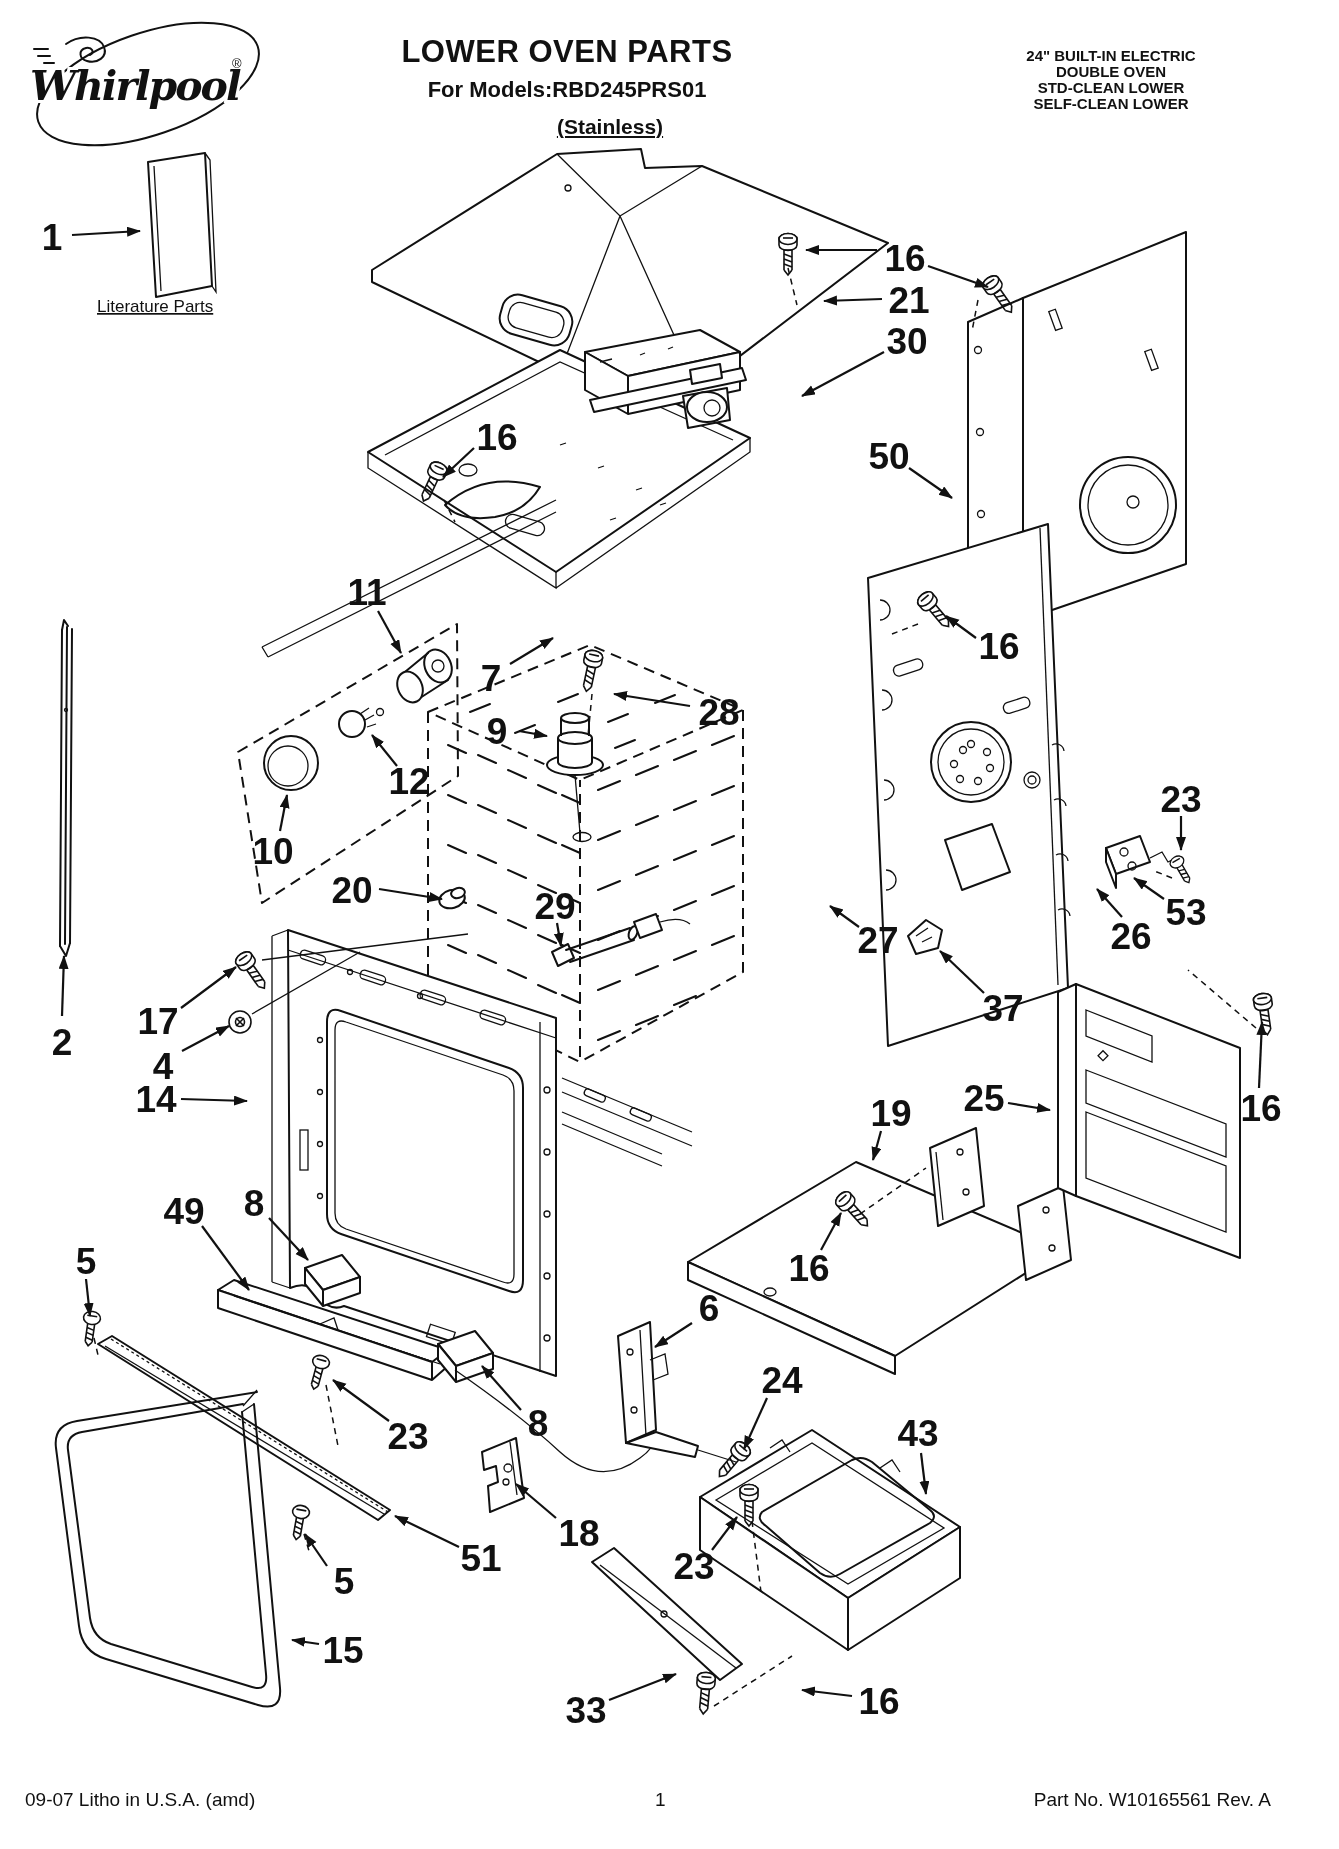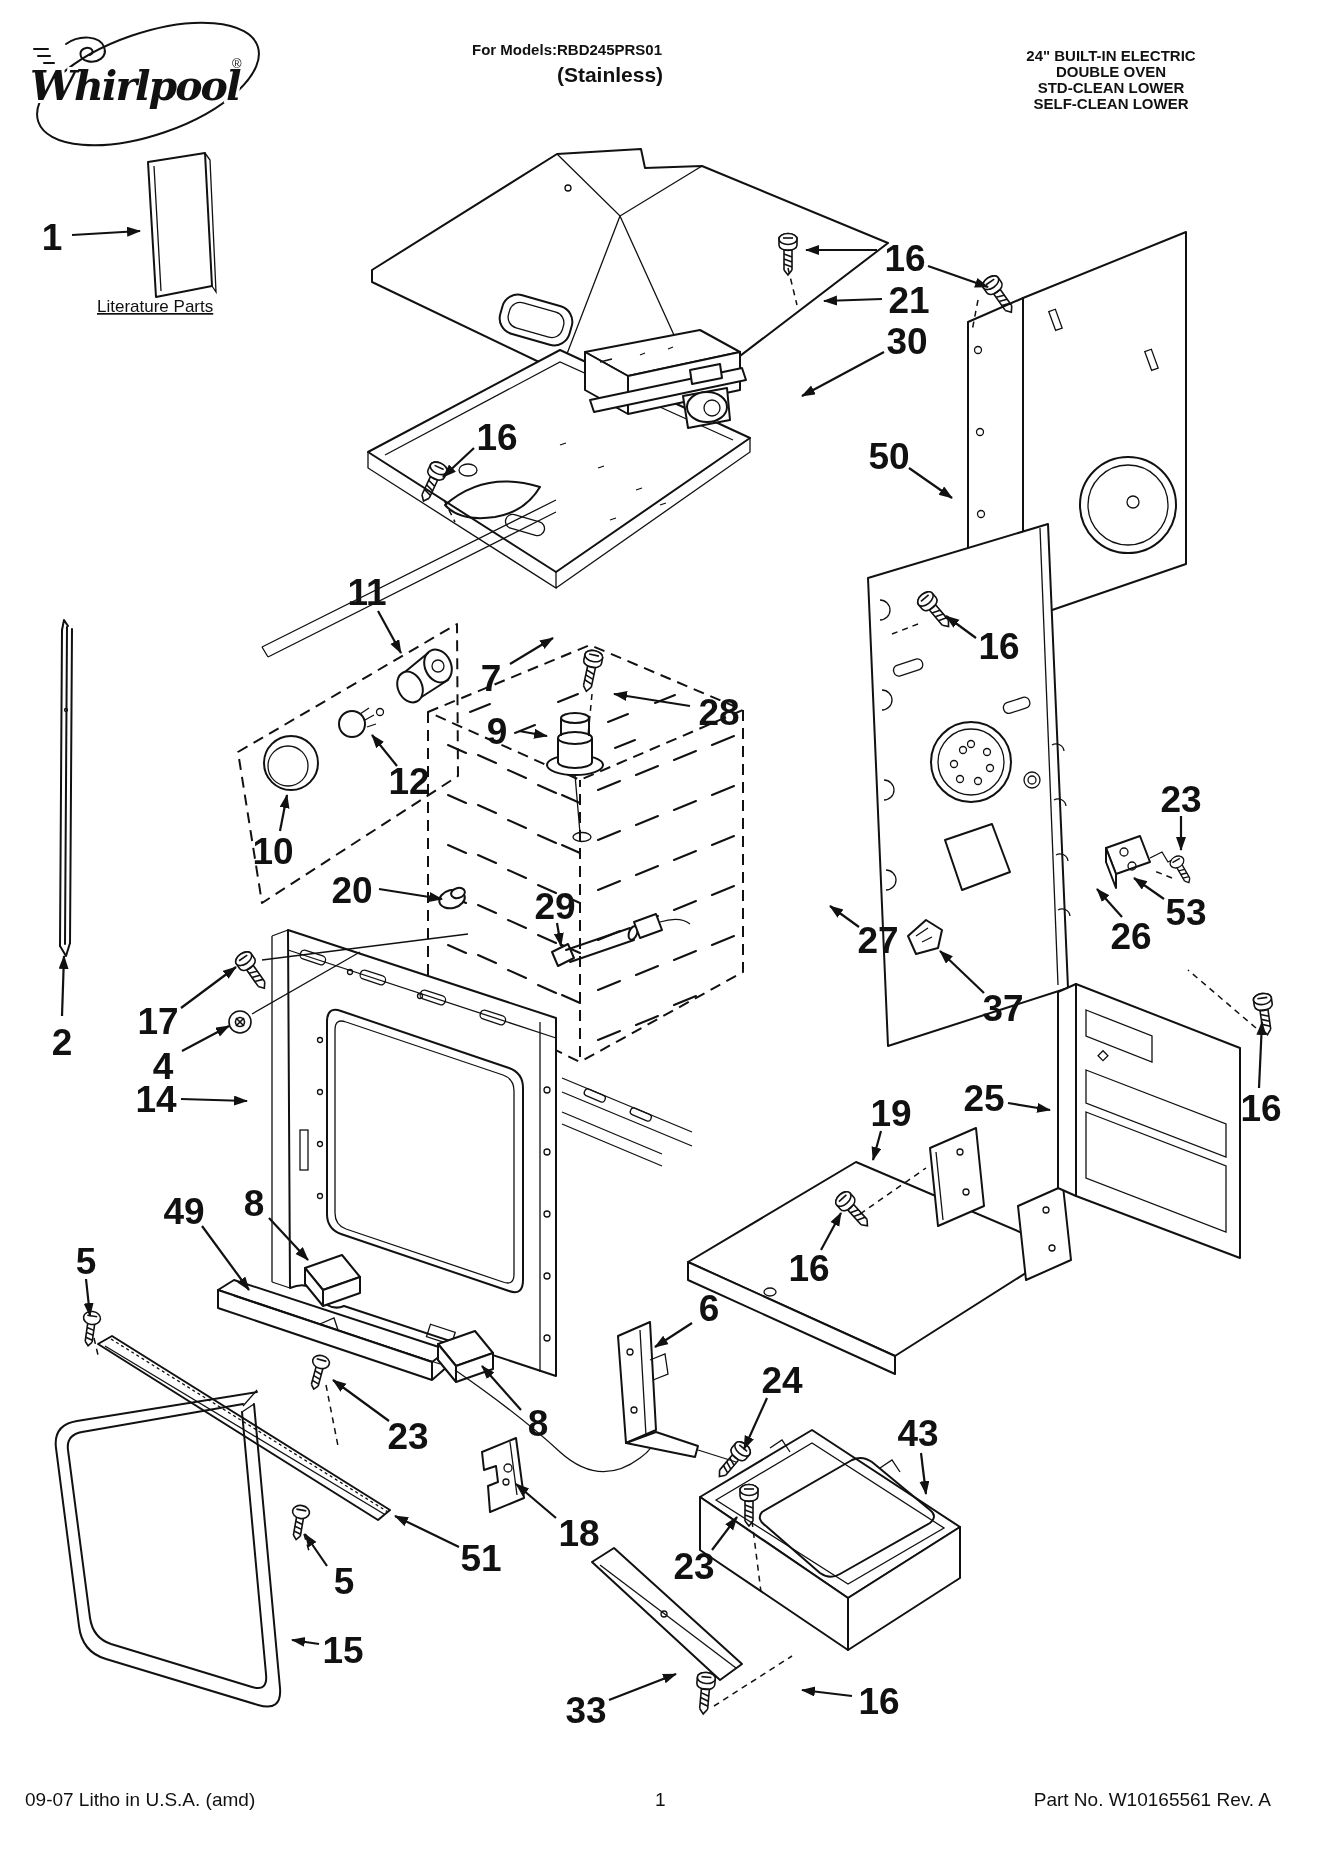--- a/index.html
+++ b/index.html
@@ -13,34 +13,35 @@
   .cav{stroke:#111;fill:none;stroke-width:2;stroke-dasharray:11 7;stroke-linejoin:round;}
   .hatch{stroke:#111;fill:none;stroke-width:2;stroke-linecap:round;}
   .co-num{font-family:"Liberation Sans",sans-serif;font-weight:bold;font-size:37px;fill:#111;
           text-anchor:middle;dominant-baseline:central;}
   .co-arrow{stroke:#111;stroke-width:2.2;}
   .brand-text{font-family:"DejaVu Serif","Liberation Serif",serif;font-style:italic;font-weight:bold;
               font-size:41px;fill:#111;letter-spacing:-2px;}
   .lit-text{font-size:17px;fill:#111;text-decoration:underline;}
   .title-block{position:absolute;left:367px;top:34px;width:400px;text-align:center;}
   .title{font-size:31px;font-weight:bold;letter-spacing:.5px;}
-  .subtitle{font-size:15px;font-weight:bold;margin-top:7px;}
-  .finish{font-size:21px;font-weight:bold;margin-top:5px;position:relative;left:43px;}
+  .subtitle{font-size:22px;font-weight:bold;margin-top:7px;}
+  .finish{font-size:21px;font-weight:bold;margin-top:12px;position:relative;left:43px;text-decoration:underline;}
   .spec-block{position:absolute;left:996px;top:48px;width:230px;text-align:center;
               font-size:15px;font-weight:bold;line-height:16px;}
   .footer-left{position:absolute;left:25px;top:1789px;font-size:19px;}
   .footer-center{position:absolute;left:655px;top:1789px;font-size:19px;}
   .footer-right{position:absolute;left:966px;top:1789px;width:305px;font-size:19px;text-align:right;}
 </style>
 </head>
 <body>
 
 <div class="page">
 
   <div class="title-block">
+    <div class="title">LOWER OVEN PARTS</div>
     <div class="subtitle">For Models:RBD245PRS01</div>
     <div class="finish">(Stainless)</div>
   </div>
 
   <div class="spec-block">
     <div>24" BUILT-IN ELECTRIC</div>
     <div>DOUBLE OVEN</div>
     <div>STD-CLEAN LOWER</div>
     <div>SELF-CLEAN LOWER</div>
   </div>

